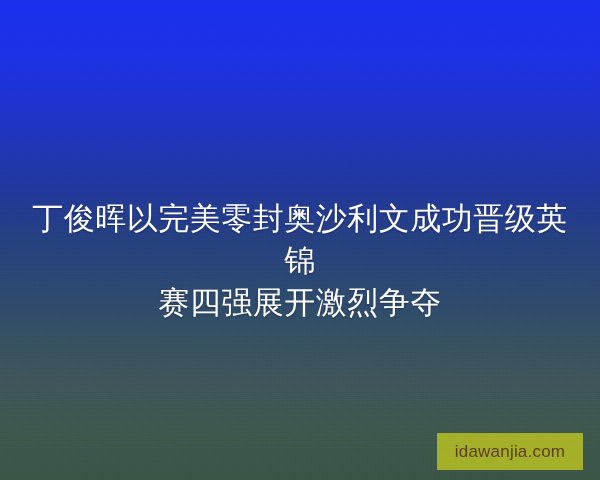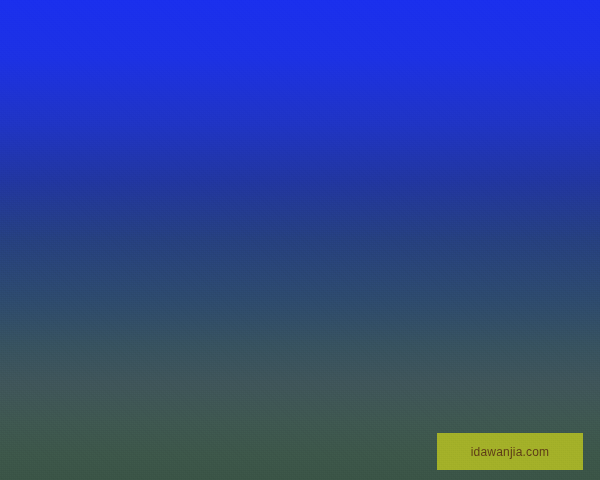--- a/index.html
+++ b/index.html
@@ -64,30 +64,32 @@
     width: 146px;
     height: 37px;
     background: #a3b028;
     display: flex;
     align-items: center;
     justify-content: center;
     box-sizing: border-box;
   }
   .watermark-text {
     color: #5e3c16;
-    font-size: 12px;
+    font-size: 17px;
     line-height: 1;
     letter-spacing: 0.2px;
   }
 </style>
 </head>
 <body>
 
 <div class="canvas">
 
+  <div class="headline">丁俊晖以完美零封奥沙利文成功晋级英锦
+赛四强展开激烈争夺</div>
 
   <div class="watermark">
     <span class="watermark-text">idawanjia.com</span>
   </div>
 
   <div class="noise"></div>
 
 </div>
 
 </body></html>

